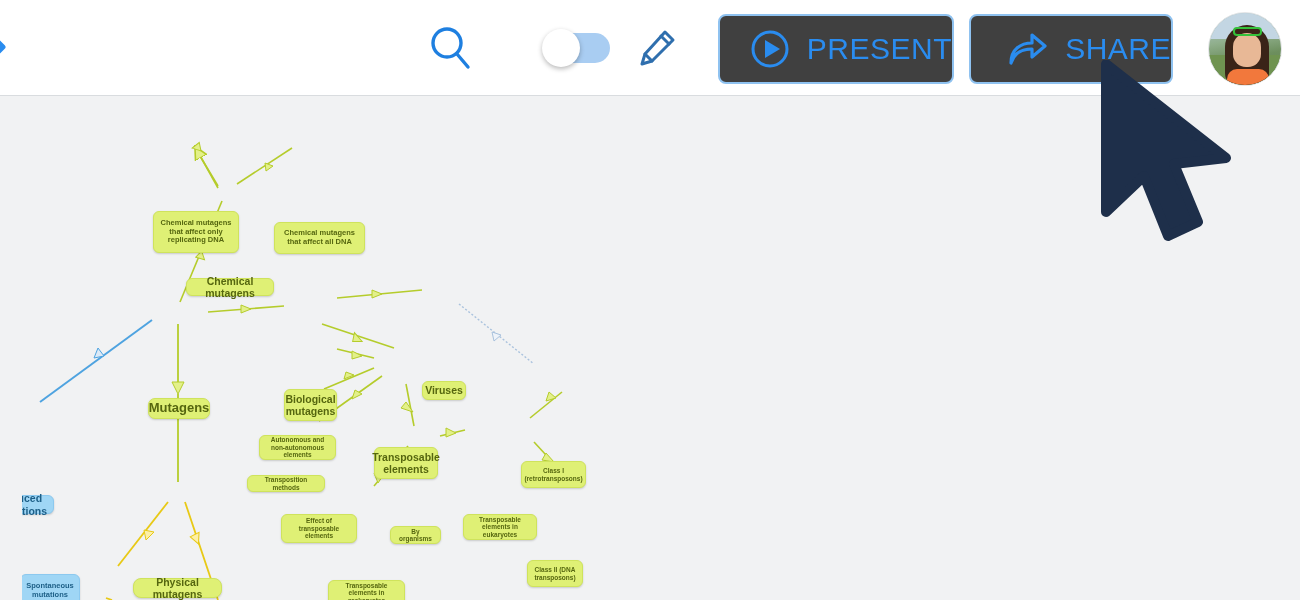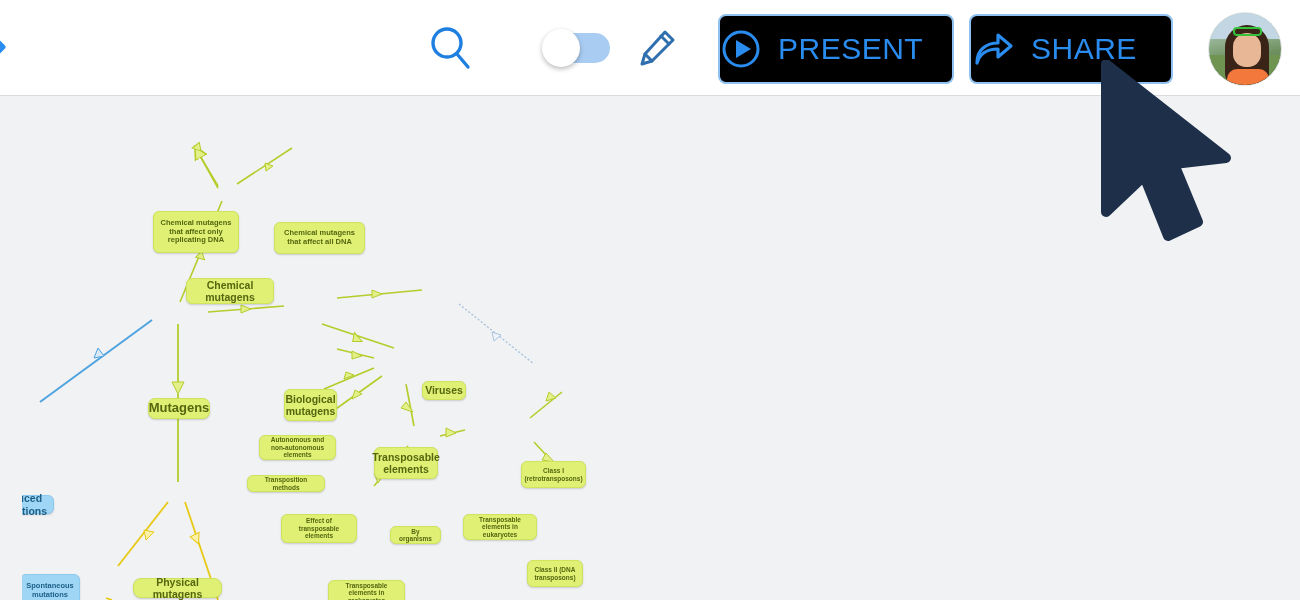--- a/index.html
+++ b/index.html
@@ -84,24 +84,24 @@
     height: 48px;
     cursor: pointer;
   }
 
   .pill-btn {
     position: absolute;
     top: 14px;
     height: 70px;
     border: 2px solid #8fc2f0;
     border-radius: 8px;
-    background: #000000;
+    background: #404040;
     display: flex;
     align-items: center;
-    justify-content: flex-start;
+    justify-content: flex-end;
     gap: 16px;
     cursor: pointer;
     box-sizing: border-box;
   }
   #present-button { left: 718px; width: 236px; }
   #share-button   { left: 969px; width: 204px; }
   .pill-label {
     color: #2a8cef;
     font-size: 30px;
     letter-spacing: 0.5px;
@@ -332,21 +332,21 @@
       <polygon points="122,434 132,436 124,444" fill="#fdf0a8" stroke="#e8c915" stroke-width="1"></polygon>
       <line x1="163" y1="406" x2="196" y2="504" stroke="#e8c915" stroke-width="1.8"></line>
       <polygon points="170,438 180,444 170,448" fill="#fdf0a8" stroke="#e8c915" stroke-width="1" transform="rotate(62 175 443)"></polygon>
       <line x1="84" y1="502" x2="90" y2="504" stroke="#e8c915" stroke-width="1.8"></line>
     </svg>
 
     <div class="node green small" style="left:131px; top:115px; width:86px; height:42px;">Chemical mutagens that affect only replicating DNA</div>
 
     <div class="node green small" style="left:252px; top:126px; width:91px; height:32px;">Chemical mutagens that affect all DNA</div>
 
-    <div class="node green mid" style="left:164px; top:182px; width:88px; height:26px;">Chemical mutagens</div>
+    <div class="node green mid" style="left:164px; top:182px; width:88px; height:18px;">Chemical mutagens</div>
 
     <div class="node green big" style="left:126px; top:302px; width:62px; height:21px;">Mutagens</div>
 
     <div class="node green mid" style="left:262px; top:293px; width:53px; height:32px;">Biological mutagens</div>
 
     <div class="node green mid" style="left:400px; top:285px; width:44px; height:19px;">Viruses</div>
 
     <div class="node green tiny" style="left:237px; top:339px; width:77px; height:25px;">Autonomous and non-autonomous elements</div>
 
     <div class="node green tiny" style="left:225px; top:379px; width:78px; height:17px;">Transposition methods</div>

